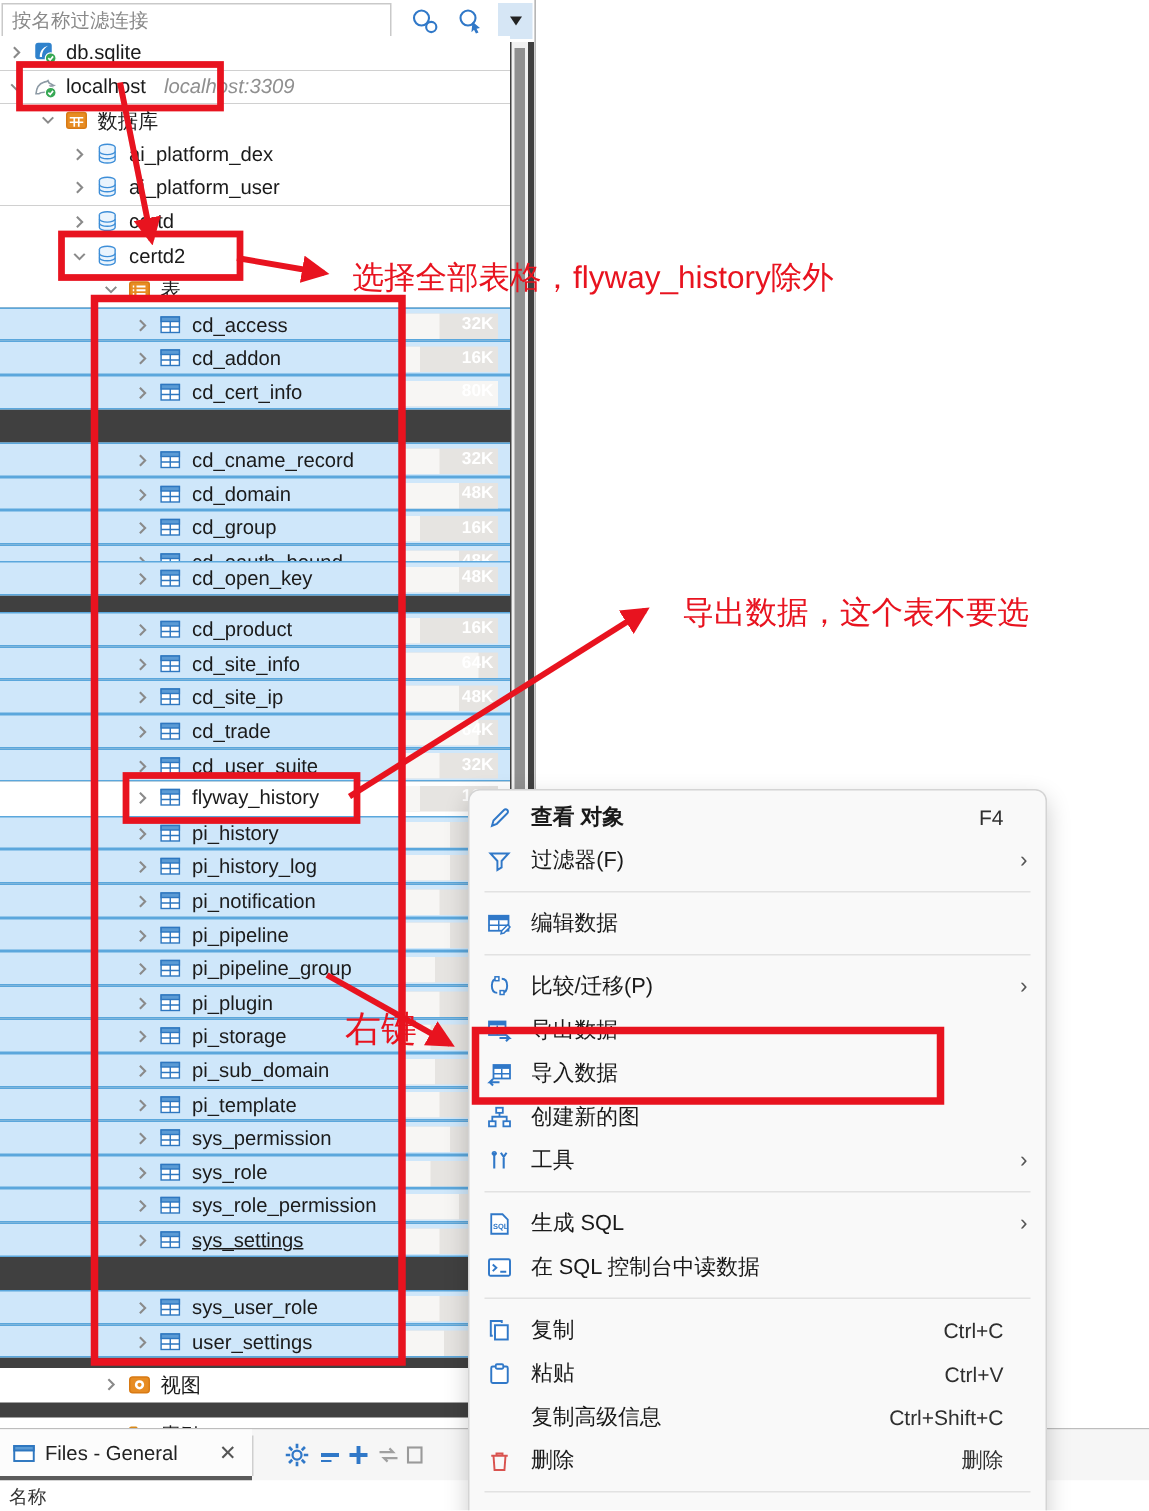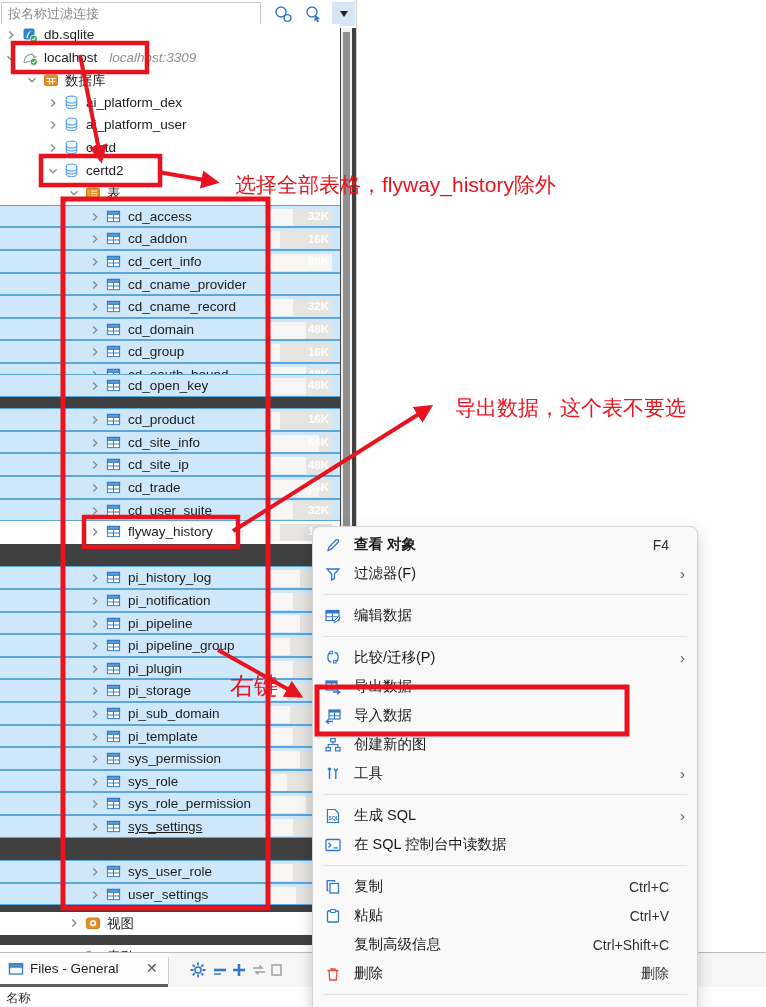--- a/index.html
+++ b/index.html
@@ -211,31 +211,20 @@
               <rect x="1.5" y="2.5" width="13" height="11" fill="#fff" stroke="#2e77c0"></rect>
               <rect x="1.5" y="2.5" width="13" height="3.2" fill="#5b9bd5" stroke="#2e77c0"></rect>
               <path d="M8 5.7v7.8M1.5 9.6h13" stroke="#2e77c0" fill="none"></path>
             </svg></span>
           <span class="tlabel" style="left: 128px;">cd_cert_info</span>
           <span class="badge">
             <i style="width: 100%;"></i>
             <b>80K</b>
           </span>
         </div>
-        <div class="trow sel" style="top: 272.6px;">
-          <span class="chev" style="left: 88px;"><svg width="14" height="14" viewBox="0 0 16 16">
-              <path d="M6 4l4 4-4 4" fill="none" stroke="#8a8a8a" stroke-width="1.6"></path>
-            </svg></span>
-          <span class="ticon" style="left: 106px;"><svg width="15" height="15" viewBox="0 0 16 16">
-              <rect x="1.5" y="2.5" width="13" height="11" fill="#fff" stroke="#2e77c0"></rect>
-              <rect x="1.5" y="2.5" width="13" height="3.2" fill="#5b9bd5" stroke="#2e77c0"></rect>
-              <path d="M8 5.7v7.8M1.5 9.6h13" stroke="#2e77c0" fill="none"></path>
-            </svg></span>
-          <span class="tlabel" style="left: 128px;">cd_cname_provider</span>
-        </div>
         <div class="trow sel" style="top: 295.2px;">
           <span class="chev" style="left: 88px;"><svg width="14" height="14" viewBox="0 0 16 16">
               <path d="M6 4l4 4-4 4" fill="none" stroke="#8a8a8a" stroke-width="1.6"></path>
             </svg></span>
           <span class="ticon" style="left: 106px;"><svg width="15" height="15" viewBox="0 0 16 16">
               <rect x="1.5" y="2.5" width="13" height="11" fill="#fff" stroke="#2e77c0"></rect>
               <rect x="1.5" y="2.5" width="13" height="3.2" fill="#5b9bd5" stroke="#2e77c0"></rect>
               <path d="M8 5.7v7.8M1.5 9.6h13" stroke="#2e77c0" fill="none"></path>
             </svg></span>
           <span class="tlabel" style="left: 128px;">cd_cname_record</span>
@@ -385,20 +374,35 @@
             </svg></span>
           <span class="ticon" style="left: 106px;"><svg width="15" height="15" viewBox="0 0 16 16">
               <rect x="1.5" y="2.5" width="13" height="11" fill="#fff" stroke="#2e77c0"></rect>
               <rect x="1.5" y="2.5" width="13" height="3.2" fill="#5b9bd5" stroke="#2e77c0"></rect>
               <path d="M8 5.7v7.8M1.5 9.6h13" stroke="#2e77c0" fill="none"></path>
             </svg></span>
           <span class="tlabel" style="left: 128px;">flyway_history</span>
           <span class="badge">
             <i style="width: 20%;"></i>
             <b>16K</b>
+          </span>
+        </div>
+        <div class="trow sel" style="top: 543.8px;">
+          <span class="chev" style="left: 88px;"><svg width="14" height="14" viewBox="0 0 16 16">
+              <path d="M6 4l4 4-4 4" fill="none" stroke="#8a8a8a" stroke-width="1.6"></path>
+            </svg></span>
+          <span class="ticon" style="left: 106px;"><svg width="15" height="15" viewBox="0 0 16 16">
+              <rect x="1.5" y="2.5" width="13" height="11" fill="#fff" stroke="#2e77c0"></rect>
+              <rect x="1.5" y="2.5" width="13" height="3.2" fill="#5b9bd5" stroke="#2e77c0"></rect>
+              <path d="M8 5.7v7.8M1.5 9.6h13" stroke="#2e77c0" fill="none"></path>
+            </svg></span>
+          <span class="tlabel" style="left: 128px;">pi_history</span>
+          <span class="badge">
+            <i style="width: 50%;"></i>
+            <b></b>
           </span>
         </div>
         <div class="trow sel" style="top: 589px;">
           <span class="chev" style="left: 88px;"><svg width="14" height="14" viewBox="0 0 16 16">
               <path d="M6 4l4 4-4 4" fill="none" stroke="#8a8a8a" stroke-width="1.6"></path>
             </svg></span>
           <span class="ticon" style="left: 106px;"><svg width="15" height="15" viewBox="0 0 16 16">
               <rect x="1.5" y="2.5" width="13" height="11" fill="#fff" stroke="#2e77c0"></rect>
               <rect x="1.5" y="2.5" width="13" height="3.2" fill="#5b9bd5" stroke="#2e77c0"></rect>
               <path d="M8 5.7v7.8M1.5 9.6h13" stroke="#2e77c0" fill="none"></path>

